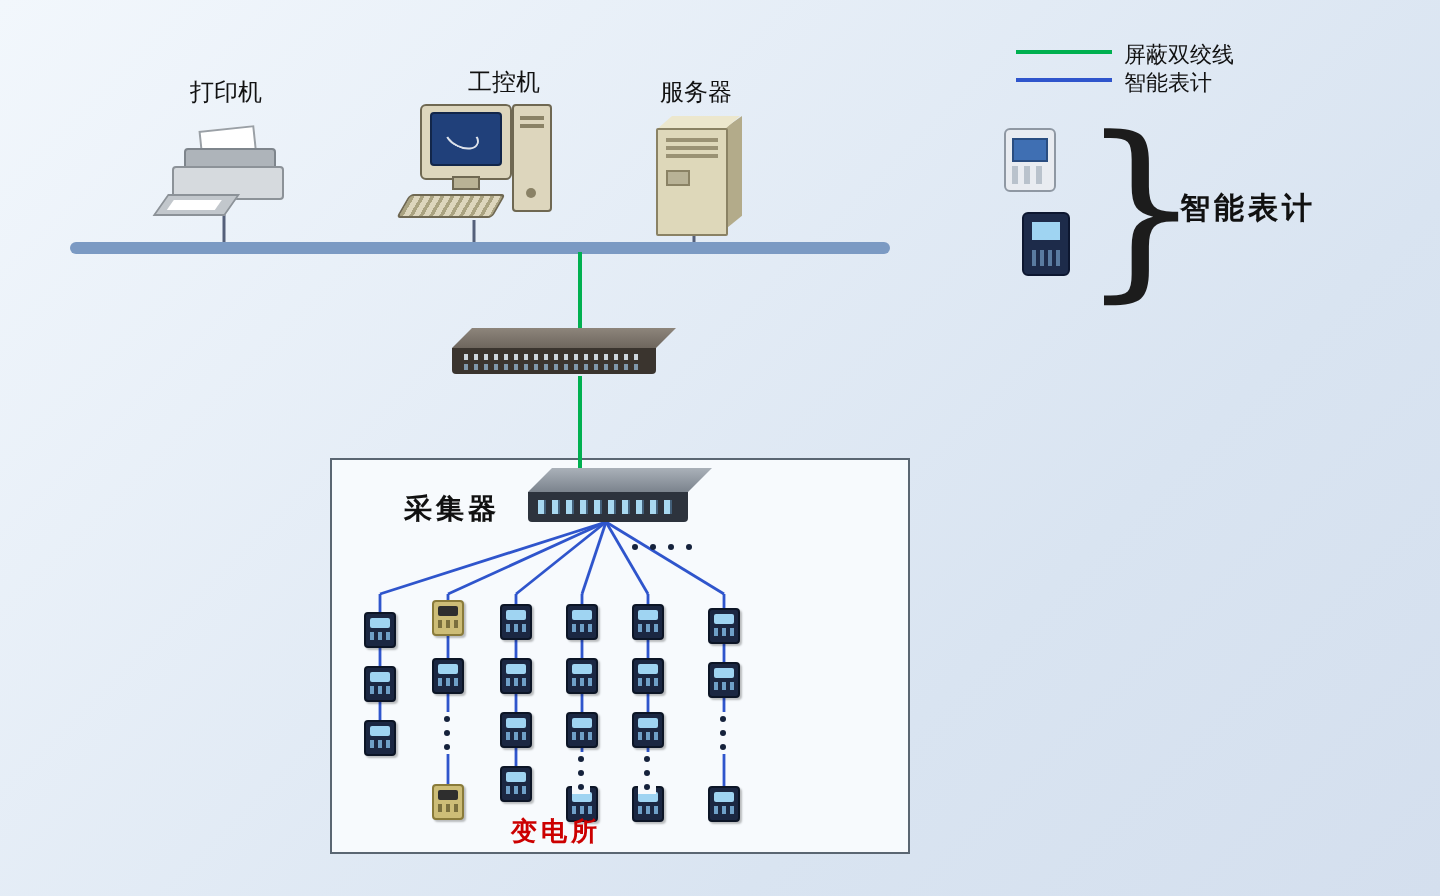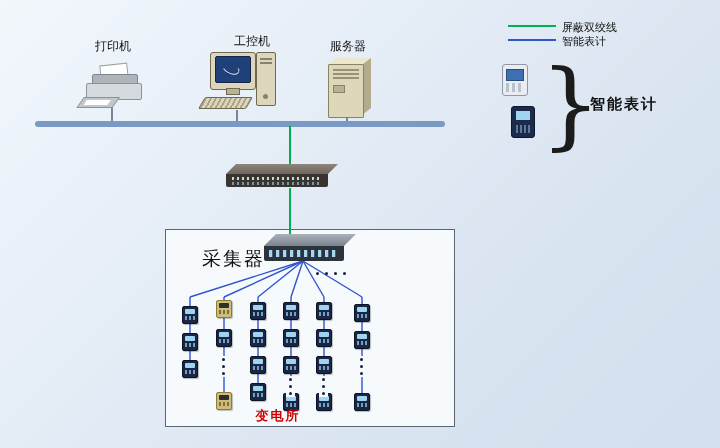--- a/index.html
+++ b/index.html
@@ -92,21 +92,21 @@
   .sm2-base{position:absolute;left:4px;bottom:4px;right:4px;height:8px;background:repeating-linear-gradient(90deg,#5a7ba0 0 2px,transparent 2px 4px);}
   .brace{position:absolute;left:540px;top:58px;z-index:2;font-family:"DejaVu Serif","Liberation Serif",serif;font-size:96px;line-height:92px;color:#1c1c1c;}
 
   #printer-label{left:86px;top:38px;width:54px;text-align:center;}
   #ipc-label{left:206px;top:33px;width:64px;text-align:right;}
   #server-label{left:321px;top:38px;width:54px;text-align:center;}
   .legend-label{left:562px;font-size:11px;}
   #legend-label-0{top:20px;}
   #legend-label-1{top:34px;}
   #smart-meter-label{left:590px;top:95px;font-size:15px;font-weight:bold;letter-spacing:2px;}
-  #collector-label{left:202px;top:246px;font-size:19px;font-weight:normal;letter-spacing:2px;}
+  #collector-label{left:202px;top:246px;font-size:14px;font-weight:bold;letter-spacing:2px;}
   #substation-label{left:243px;top:407px;width:70px;text-align:center;color:#cc0000;font-weight:bold;font-size:13px;letter-spacing:2px;}
 </style>
 </head>
 <body>
 
 <div id="canvas">
 
   <div id="substation-box"></div>
 
   <svg id="wires" width="720" height="448">

